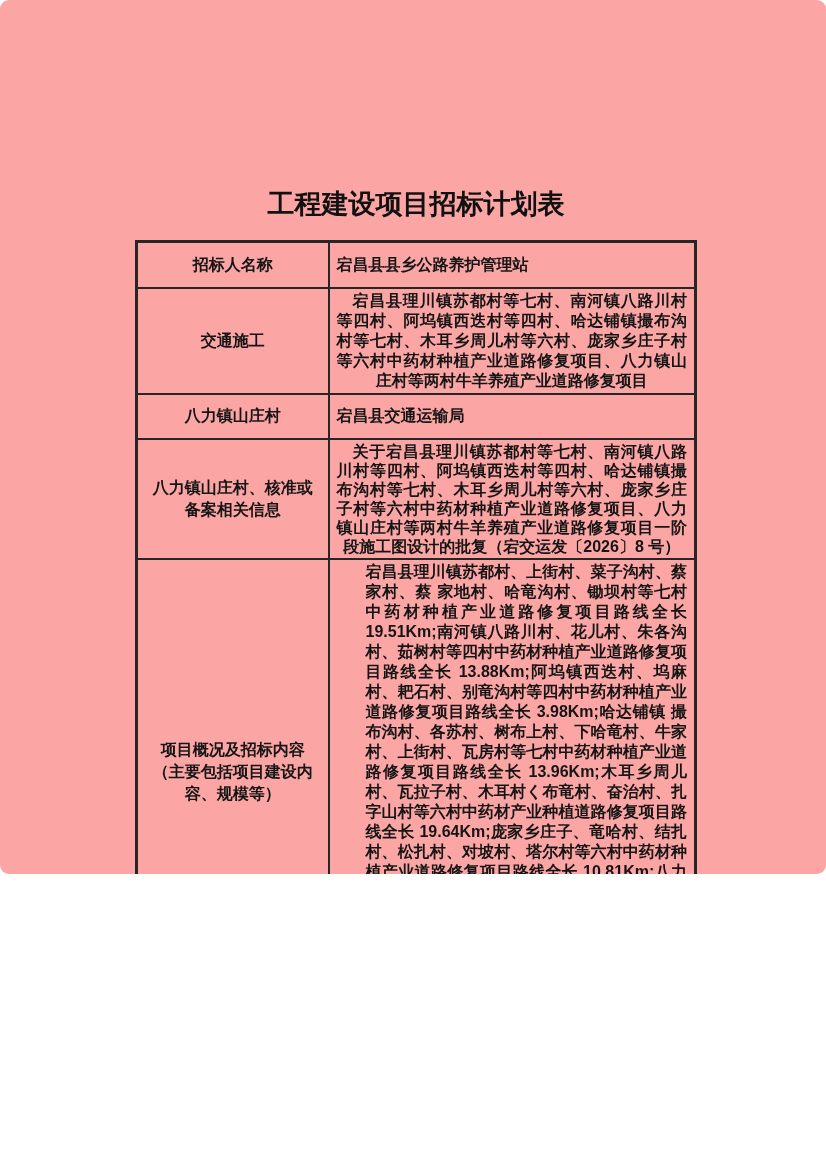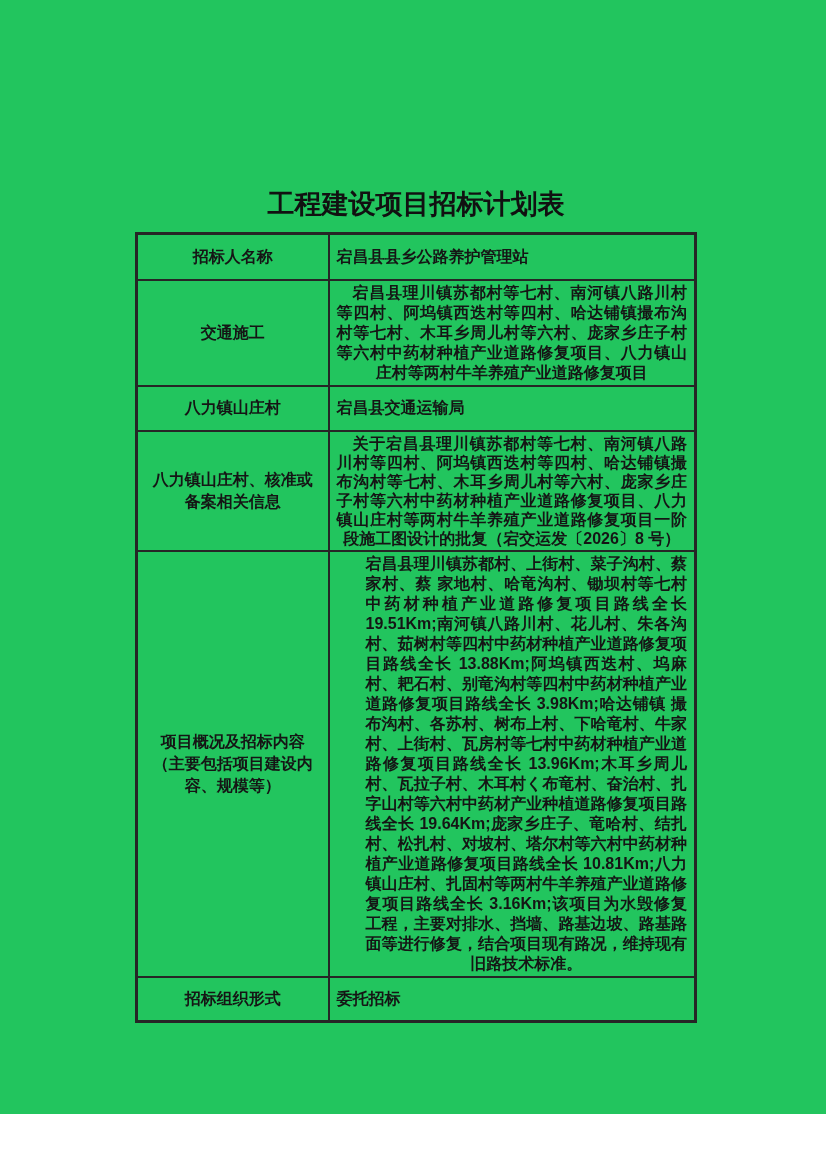--- a/index.html
+++ b/index.html
@@ -1,39 +1,40 @@
 <!DOCTYPE html>
 <html><head>
 <meta charset="utf-8">
 <style>
   html,body { margin:0; padding:0; background:#ffffff; }
   .sheet {
     position: relative;
     width: 826px;
-    height: 1114px;
-    background: #22c55e;
+    height: 874px;
+    background: #fca5a5;
     font-family: "Liberation Sans", sans-serif;
     color: #151515;
     overflow: hidden;
+    border-radius: 9px;
   }
   .doc-title {
     position: absolute;
     left: 135px;
     top: 186px;
     width: 562px;
     text-align: center;
     font-size: 27px;
     font-weight: bold;
     letter-spacing: 0px;
     color: #111;
   }
   table.plan {
     position: absolute;
     left: 135px;
-    top: 232px;
+    top: 240px;
     width: 562px;
     border-collapse: collapse;
     table-layout: fixed;
     border: 3px solid #262626;
   }
   table.plan td {
     border: 2px solid #262626;
     font-weight: bold;
     font-size: 16px;
     vertical-align: middle;

